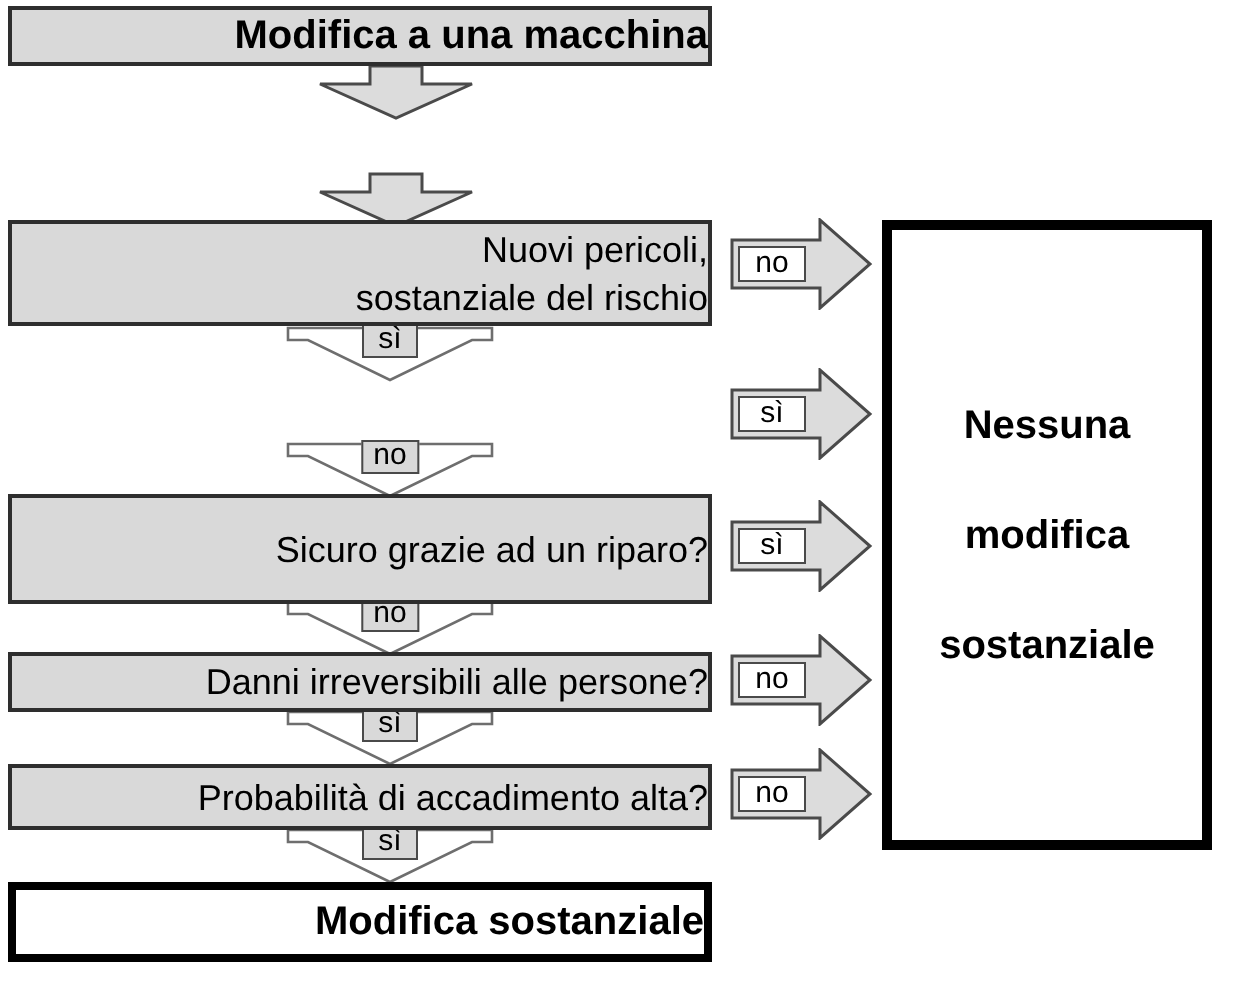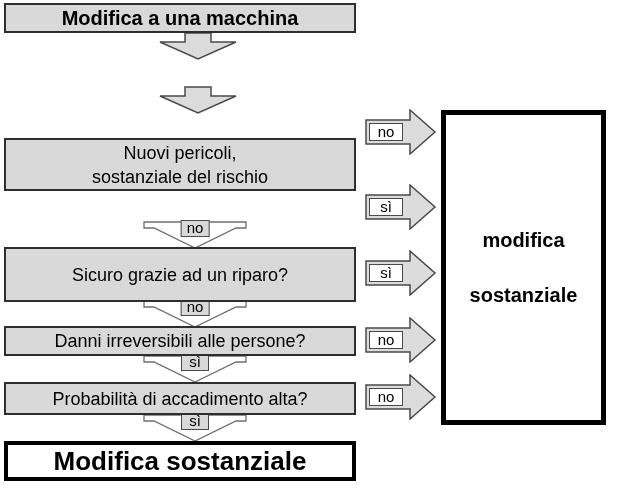--- a/index.html
+++ b/index.html
@@ -11,32 +11,32 @@
     color:#000;
     overflow:hidden;
   }
   .box{
     position:absolute;
     box-sizing:border-box;
     background:#d9d9d9;
     border:2px solid #2e2e2e;
     display:flex;
     flex-direction:column;
-    align-items:center;
+    align-items:flex-end;
     justify-content:center;
     text-align:center;
     line-height:24px;
   }
   .box.header{font-weight:bold;font-size:20px;}
   .box.question{font-size:18px;}
   .box.final{
     background:#ffffff;
     border:4px solid #000000;
     font-weight:bold;
-    font-size:26px;
+    font-size:20px;
   }
   .outcome{
     position:absolute;
     box-sizing:border-box;
     background:#ffffff;
     border:5px solid #000000;
     display:flex;
     flex-direction:column;
     align-items:center;
     justify-content:center;
@@ -150,21 +150,21 @@
       <polygon points="1,11 45,11 45,1 70,23 45,45 45,35 1,35" fill="#dcdcdc" stroke="#4a4a4a" stroke-width="1.5"></polygon>
     </svg>
     <div class="side-label">no</div>
   </div>
 
   <div class="box header" style="left:4px;top:3px;width:352px;height:30px;">
     <span>Modifica a una macchina</span>
   </div>
 
 
-  <div class="box question" style="left:4px;top:110px;width:352px;height:53px;margin-top:28px;">
+  <div class="box question" style="left:4px;top:110px;width:352px;height:53px;">
     <span>Nuovi pericoli,</span>
     <span>sostanziale del rischio</span>
   </div>
 
 
   <div class="box question" style="left:4px;top:247px;width:352px;height:55px;">
     <span>Sicuro grazie ad un riparo?</span>
   </div>
 
   <div class="box question" style="left:4px;top:382px;width:352px;height:33px;">
@@ -173,17 +173,18 @@
 
   <div class="box question" style="left:4px;top:326px;width:352px;height:30px;">
     <span>Danni irreversibili alle persone?</span>
   </div>
 
   <div class="box final" style="left:4px;top:441px;width:352px;height:40px;">
     <span>Modifica sostanziale</span>
   </div>
 
   <div class="outcome" style="left:441px;top:110px;width:165px;height:315px;">
+    <span>Nessuna</span>
     <span>modifica</span>
     <span>sostanziale</span>
   </div>
 
 </div>
 
 </body></html>

